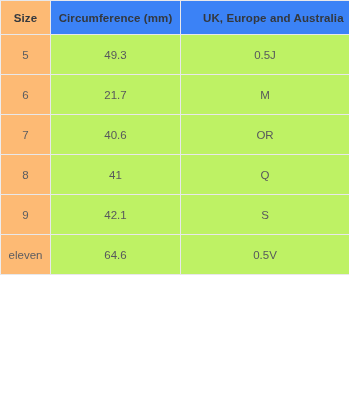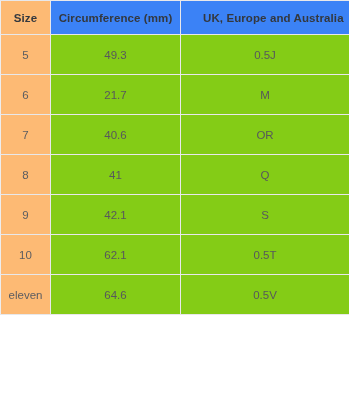--- a/index.html
+++ b/index.html
@@ -50,21 +50,21 @@
   th.th-size { text-align: center; }
   th.th-circ { text-align: center; }
   th.th-intl { text-align: left; padding-left: 22px; }
 
   tbody td {
     height: 40px;
     font-size: 11.5px;
     color: #57585c;
     text-align: center;
     vertical-align: middle;
-    background: #84cc16;
+    background: #bef264;
   }
   tbody td.cell-size,
   thead th.th-size {
     background: #fdba74;
     color: #5c5d61;
   }
   thead th.th-size { color: #34383e; }
 </style>
 </head>
 <body>
@@ -102,23 +102,18 @@
         <td class="cell-size">8</td>
         <td class="cell-circumference">41</td>
         <td class="cell-international">Q</td>
       </tr>
       <tr>
         <td class="cell-size">9</td>
         <td class="cell-circumference">42.1</td>
         <td class="cell-international">S</td>
       </tr>
       <tr>
-        <td class="cell-size">10</td>
-        <td class="cell-circumference">62.1</td>
-        <td class="cell-international">0.5T</td>
-      </tr>
-      <tr>
         <td class="cell-size">eleven</td>
         <td class="cell-circumference">64.6</td>
         <td class="cell-international">0.5V</td>
       </tr>
     </tbody>
 </table>
 
 </body></html>

